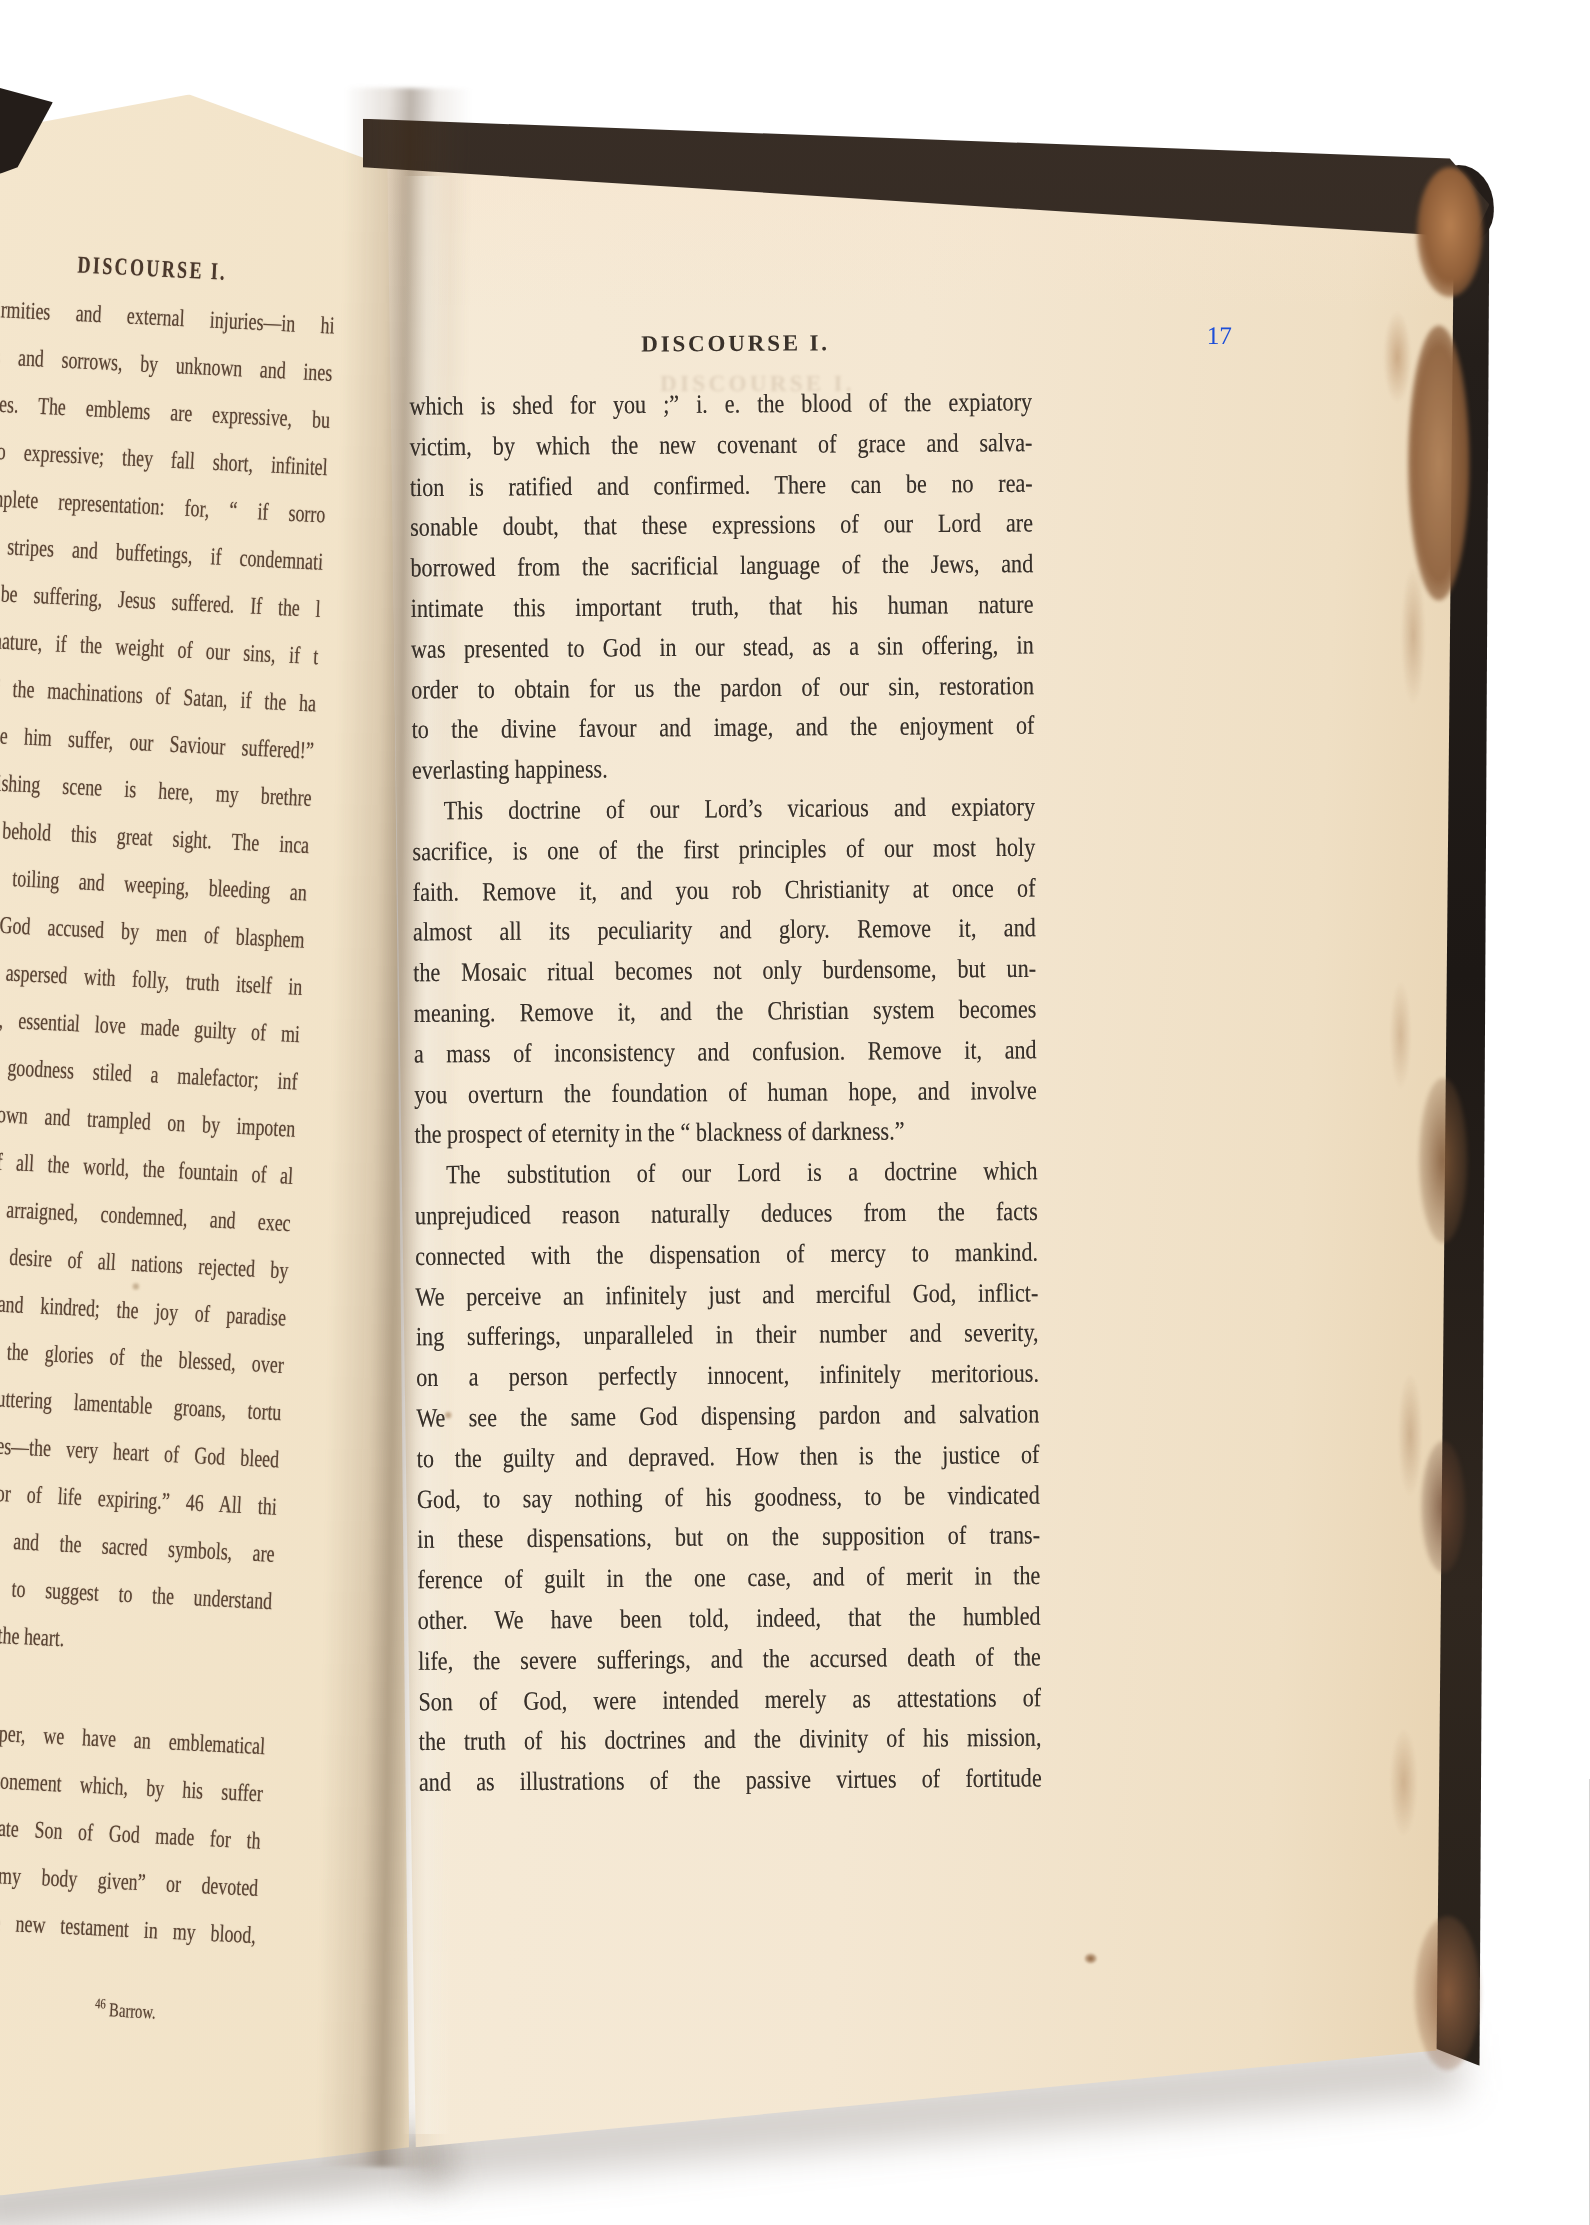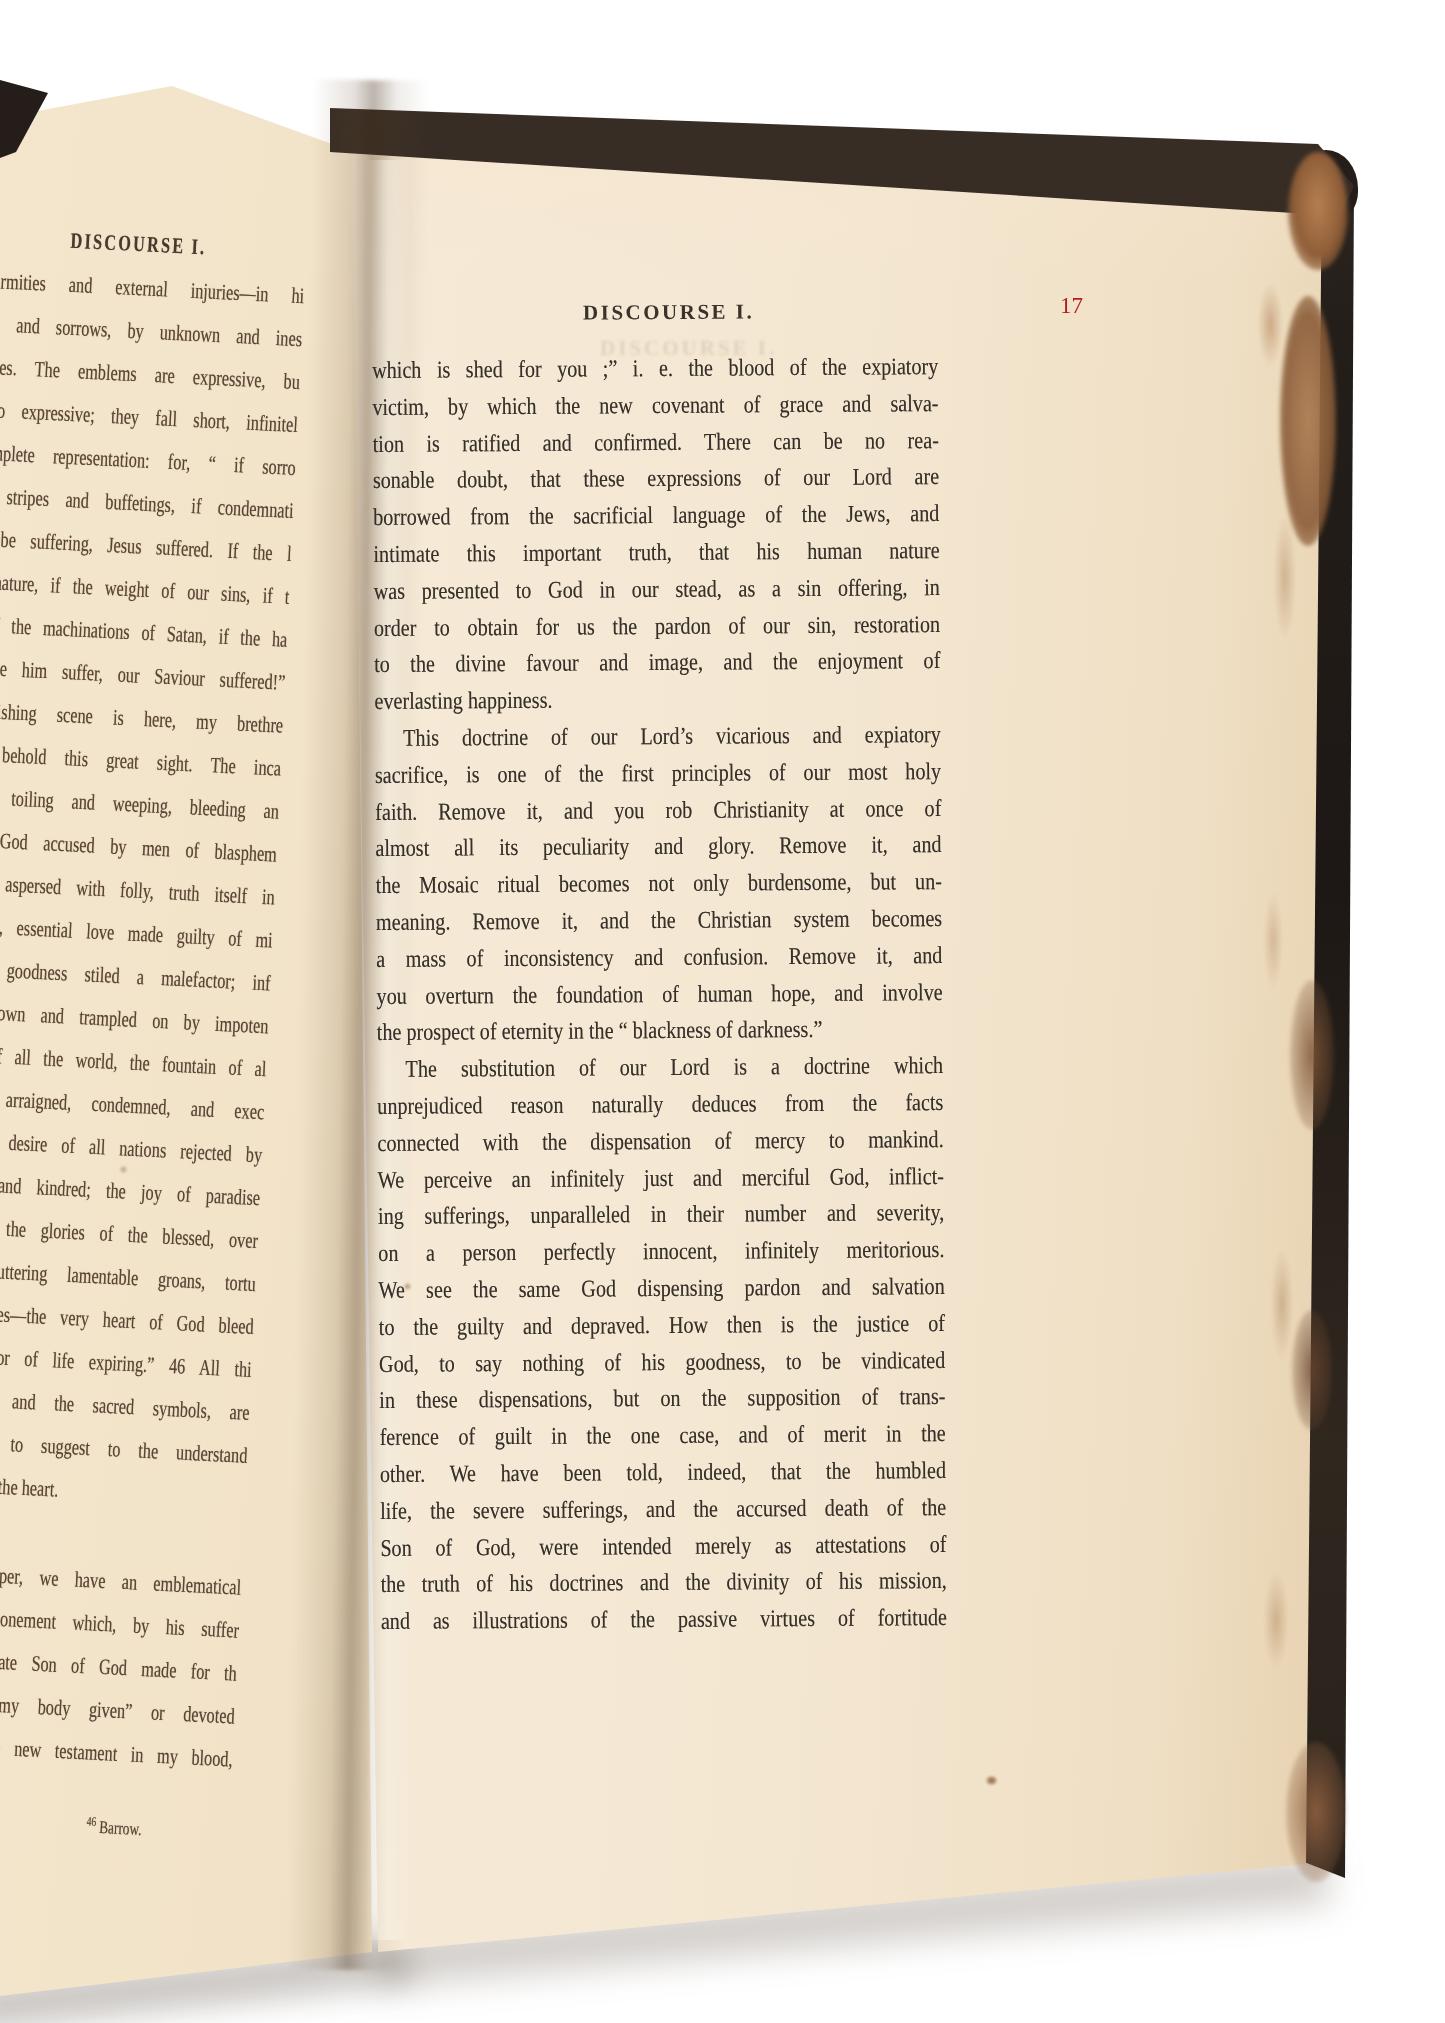--- a/index.html
+++ b/index.html
@@ -90,21 +90,21 @@
 
   .right-text{position:absolute;left:372px;top:352px;width:674px;
     transform:rotate(-.4deg) scaleX(.84);transform-origin:0 0;
     font-size:24px;line-height:36.8px;color:#37302a;
     text-shadow:0 0 .5px rgba(56,48,42,.5);}
 
   .right-header{position:absolute;left:583px;top:300px;font-size:21px;font-weight:bold;
     letter-spacing:2.5px;color:#3a322b;transform:rotate(-.4deg);}
   .ghost-header{position:absolute;left:600px;top:336px;font-size:21px;font-weight:bold;
     letter-spacing:3px;color:#6b4a2e;opacity:.14;filter:blur(1.5px);}
-  .page-number{position:absolute;left:1060px;top:293px;font-size:23px;color:#b91c1c;}
+  .page-number{position:absolute;left:1097px;top:293px;font-size:23px;color:#1d4ed8;}
 </style>
 </head>
 <body>
 
 <div class="stage">
 
   <div class="shadow-l"></div>
   <div class="shadow-r"></div>
 
   <div class="cover-right"></div>

